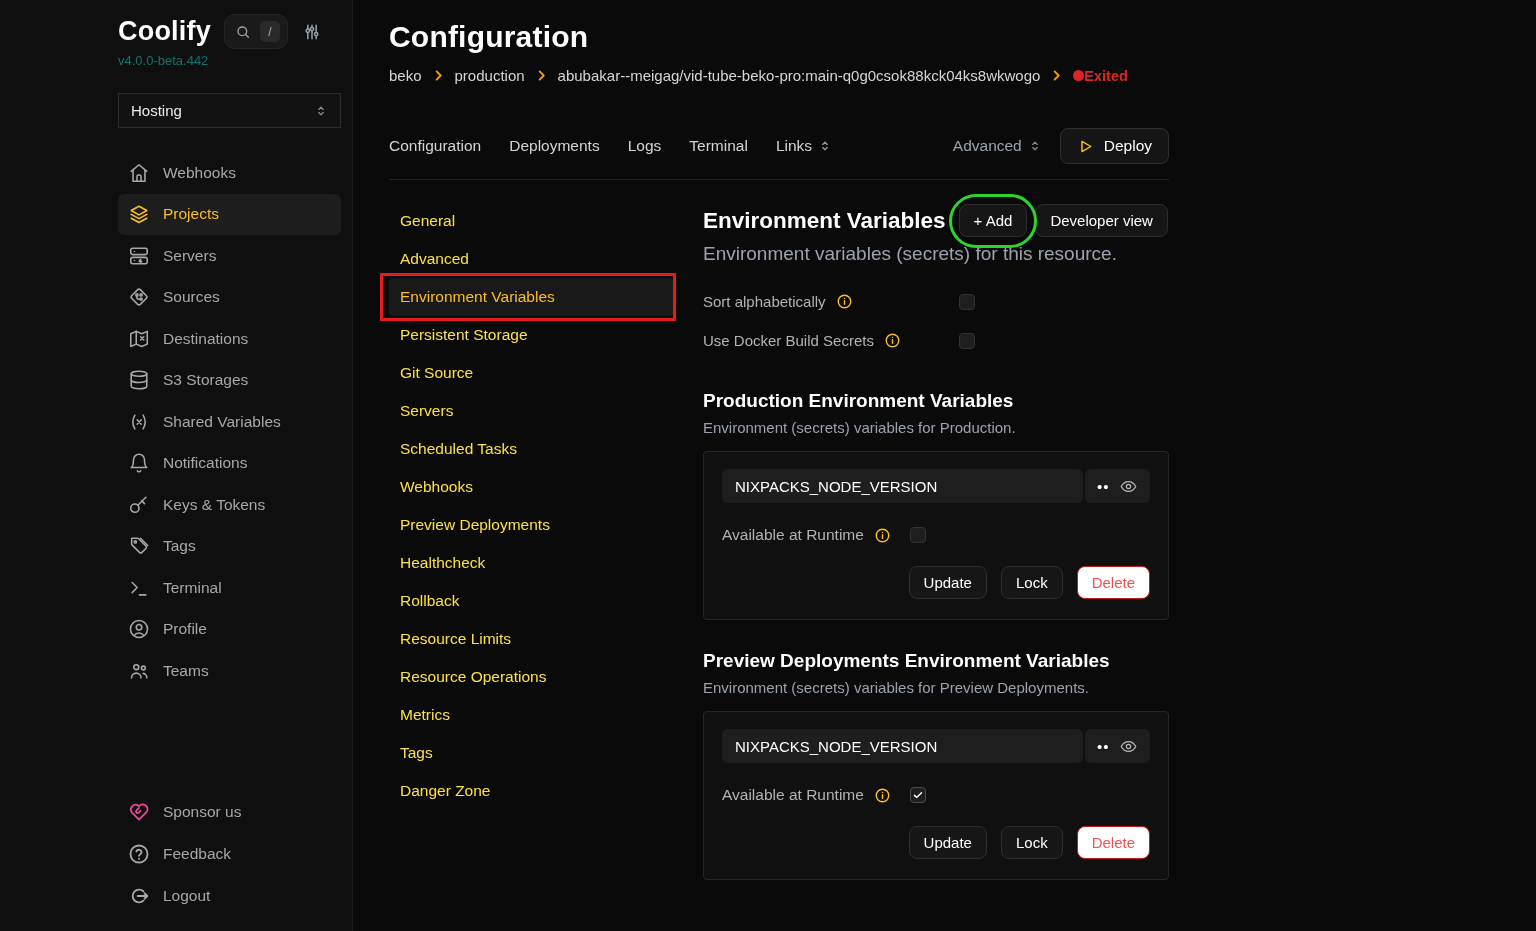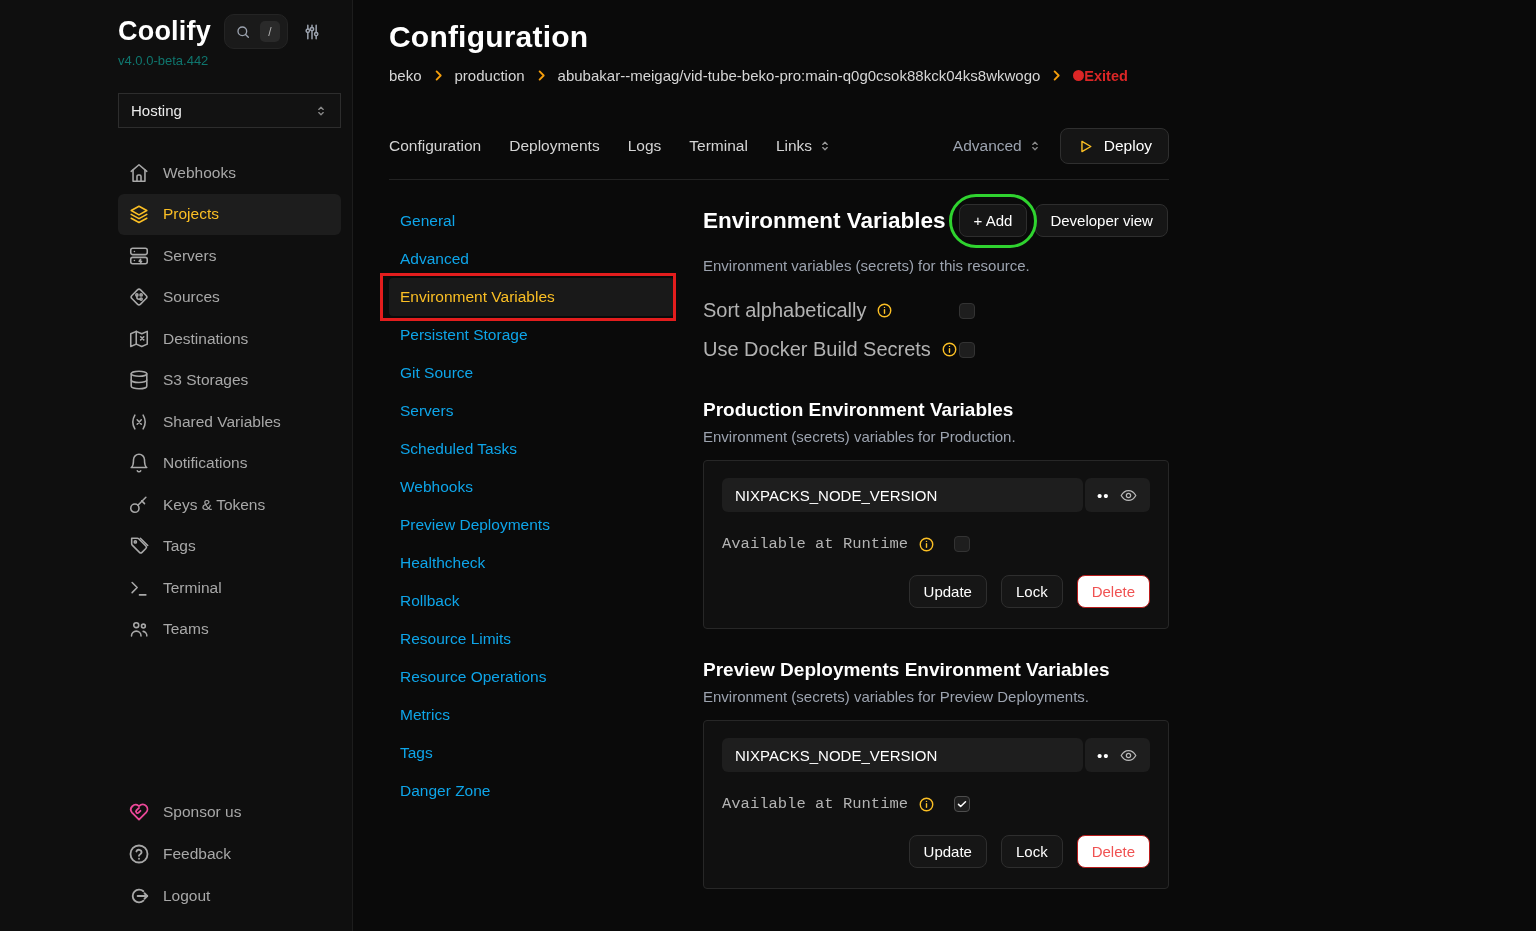--- a/index.html
+++ b/index.html
@@ -72,44 +72,44 @@
   .advanced { color:#9ca3af; font-size:15.5px; display:flex; align-items:center; gap:6px; cursor:pointer; }
   .deploy-btn {
     display:flex; align-items:center; gap:10px;
     background:#151515; border:1px solid #2f2f2f; border-radius:8px;
     padding:8px 16px; color:#fff; font-size:15.5px; cursor:pointer; font-family:inherit;
   }
   .play { width:17px; height:17px; color:#fbbf24; }
 
   .content { display:flex; margin-top:22px; }
   .subnav { width:285px; min-width:285px; display:flex; flex-direction:column; }
-  .subnav-item { padding:10px 11px; font-size:15.5px; color:#0ea5e9; border-radius:4px; cursor:pointer; position:relative; }
+  .subnav-item { padding:10px 11px; font-size:15.5px; color:#fde047; border-radius:4px; cursor:pointer; position:relative; }
   .subnav-item.active { background:#191919; color:#fbbf24; }
   .annot-red {
     position:absolute; left:-9px; top:-5px; right:-2px; bottom:-5px;
     border:3px solid #e31d1d; pointer-events:none; z-index:5;
   }
 
   .env { flex:1; padding-left:29px; padding-top:2px; }
   .env-header { display:flex; align-items:center; }
   .env-title { font-size:22.5px; font-weight:800; margin:0; }
   .add-wrap { position:relative; margin-left:13px; }
   .btn {
     background:#161616; border:1px solid #2e2e2e; border-radius:8px;
     color:#fff; font-size:15px; padding:7px 14px; cursor:pointer; font-family:inherit; white-space:nowrap;
   }
   .annot-green {
     position:absolute; left:-10px; right:-10px; top:-10px; bottom:-11px;
     border:3px solid #2fd32f; border-radius:30px; pointer-events:none; z-index:5;
   }
   .dev-btn { margin-left:8px; }
-  .env-desc { color:#9ca3af; font-size:15px; margin:20px 0 0; }
+  .env-desc { color:#9ca3af; font-size:19px; margin:6px 0 0; }
   .toggles { margin-top:17px; }
   .toggle-row { display:flex; align-items:center; height:39px; }
-  .toggle-label { display:flex; align-items:center; gap:10px; width:256px; color:#b3b3b3; font-size:20px; }
+  .toggle-label { display:flex; align-items:center; gap:10px; width:256px; color:#b3b3b3; font-size:15px; }
   .info { width:17px; height:17px; color:#fbbf24; flex-shrink:0; }
   .checkbox {
     width:16px; height:16px; border-radius:4px; background:#1e1e1e;
     border:1px solid #333; cursor:pointer;
     display:flex; align-items:center; justify-content:center; flex-shrink:0;
   }
   .checkbox.checked { border-color:#4d4d4d; }
   .checkbox .check { width:12px; height:12px; color:#fff; display:none; }
   .checkbox.checked .check { display:block; }
 
@@ -119,21 +119,21 @@
   .inputs-row { display:flex; gap:2px; }
   .key-input {
     width:361px; min-width:361px; height:34px;
     background:#1e1e1e; border:none; border-radius:6px;
     color:#fff; font-size:15px; padding:0 13px; font-family:inherit; outline:none;
   }
   .value-wrap { flex:1; height:34px; background:#1e1e1e; border-radius:6px; display:flex; align-items:center; padding:0 12px; }
   .value-text { flex:1; font-size:15px; letter-spacing:1px; }
   .eye { width:19px; height:19px; color:#b8b8b8; cursor:pointer; }
   .runtime-row { display:flex; align-items:center; gap:10px; margin-top:23px; }
-  .runtime-label { color:#b3b3b3; font-size:15.5px;font-family:Liberation Mono, monospace; }
+  .runtime-label { color:#b3b3b3; font-size:15.5px; }
   .runtime-row .checkbox { margin-left:9px; }
   .actions-row { display:flex; justify-content:flex-end; gap:14px; margin-top:22px; }
   .btn-danger { background:#ffffff; border-color:#b91c1c; color:#f05252; }
 </style>
 </head>
 <body>
 
 <div class="app">
 
   <aside class="sidebar">
@@ -274,20 +274,30 @@
           <span>Tags</span>
         </div>
         <div class="side-item">
           <span class="icn">
             <svg viewBox="0 0 24 24" fill="none" stroke="currentColor" stroke-width="1.7" stroke-linecap="round" stroke-linejoin="round">
               <path d="m4.5 17 5.5-5.5L4.5 6"></path>
               <path d="M12.5 19.5h7"></path>
             </svg>
           </span>
           <span>Terminal</span>
+        </div>
+        <div class="side-item">
+          <span class="icn">
+            <svg viewBox="0 0 24 24" fill="none" stroke="currentColor" stroke-width="1.7" stroke-linecap="round" stroke-linejoin="round">
+              <circle cx="12" cy="12" r="9.3"></circle>
+              <circle cx="12" cy="10" r="3"></circle>
+              <path d="M6.7 19a6.8 6.8 0 0 1 10.6 0"></path>
+            </svg>
+          </span>
+          <span>Profile</span>
         </div>
         <div class="side-item">
           <span class="icn">
             <svg viewBox="0 0 24 24" fill="none" stroke="currentColor" stroke-width="1.7" stroke-linecap="round" stroke-linejoin="round">
               <circle cx="9" cy="7.8" r="2.7"></circle>
               <path d="M3.8 19.5a5.2 5.2 0 0 1 10.4 0"></path>
               <circle cx="16.8" cy="8.8" r="2.1"></circle>
               <path d="M16.5 14.6a4.6 4.6 0 0 1 4 4.9"></path>
             </svg>
           </span>

